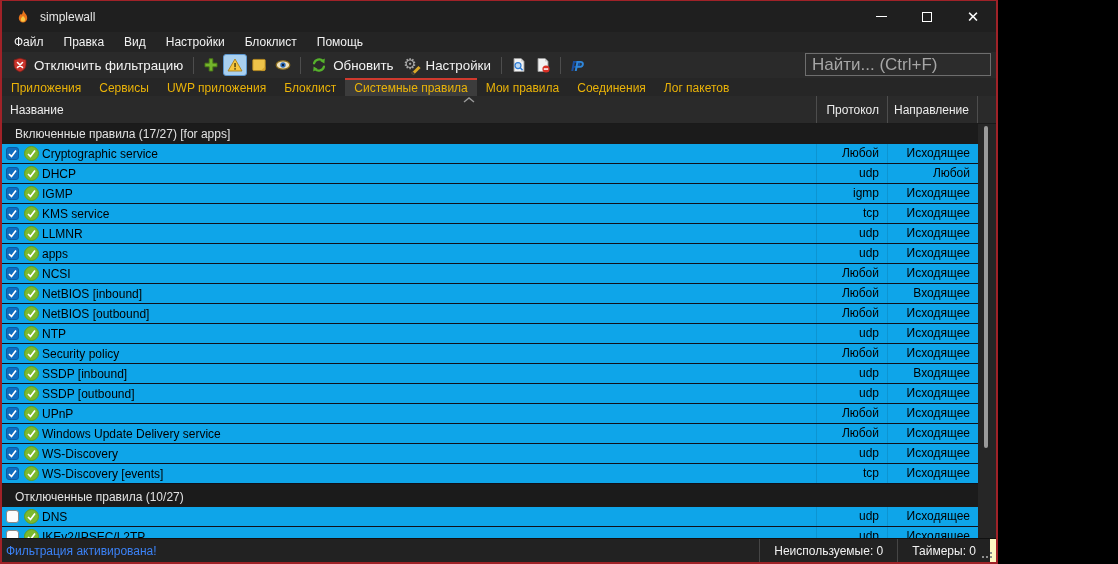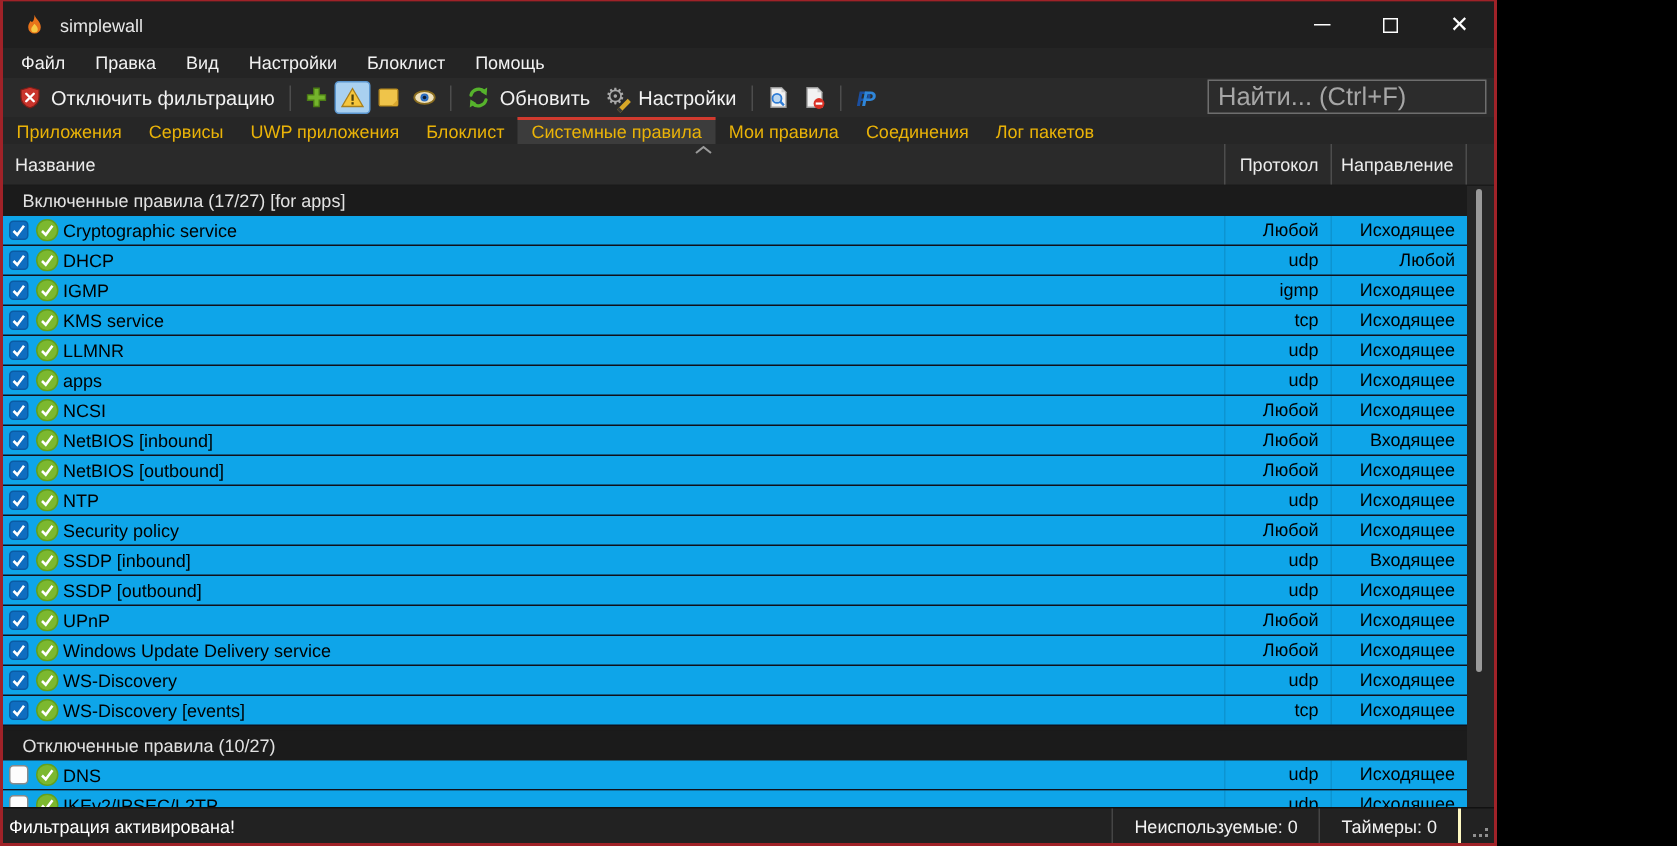--- a/index.html
+++ b/index.html
@@ -69,23 +69,23 @@
   .checkbox{ width:13px; height:13px; border-radius:3px; flex:0 0 13px; display:flex; align-items:center; justify-content:center; }
   .checkbox.checked{ background:#0f6dc0; border:1px solid #0b5ba3; }
   .checkbox.unchecked{ background:#fdfdfd; border:1px solid #8a8a8a; }
   .status-dot{ width:15px; height:15px; border-radius:50%; background:#7cb82f; border:1px solid #63a01c; flex:0 0 15px; display:flex; align-items:center; justify-content:center; margin-left:2px; }
 
   .v-scrollbar{ position:absolute; right:0; top:0; bottom:0; width:18px; background:#262626; }
   .v-thumb{ position:absolute; left:6px; top:2px; width:4px; height:322px; background:#9a9a9a; border-radius:2px; }
 
   
   .statusbar{ height:24px; flex:0 0 24px; background:#222; border-top:1px solid #111; display:flex; align-items:center; position:relative; }
-  .sb-left{ flex:1; padding-left:4px; color:#ffffff; }
+  .sb-left{ flex:1; padding-left:4px; color:#3b82f6; }
   .sb-seg{ height:100%; display:flex; align-items:center; padding:0 14px; border-left:1px solid #454545; color:#f2f2f2; }
-  .sb-seg.last{ border-right:2px solid #fef9c3; margin-right:22px; }
+  .sb-seg.last{ border-right:6px solid #fef9c3; }
   .grip{ position:absolute; right:4px; bottom:4px; width:9px; height:9px; }
   .grip i{ position:absolute; width:2px; height:2px; background:#8f8f8f; }
   .grip i:nth-child(1){ right:0; bottom:0; } .grip i:nth-child(2){ right:4px; bottom:0; }
   .grip i:nth-child(3){ right:0; bottom:4px; } .grip i:nth-child(4){ right:8px; bottom:0; }
 </style>
 </head>
 <body>
 
 <div class="window">
 

